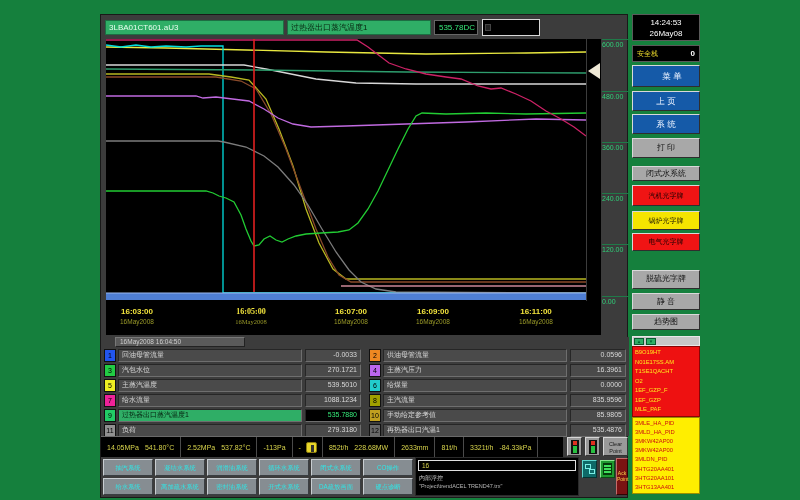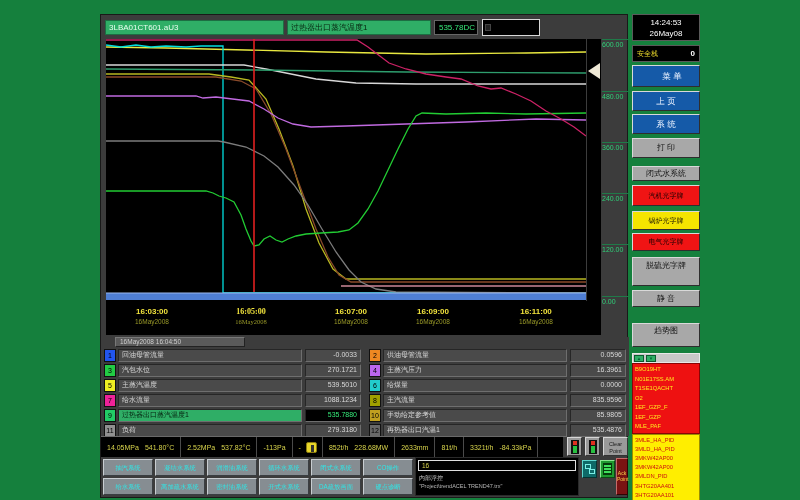--- a/index.html
+++ b/index.html
@@ -158,21 +158,21 @@
     </div>
     <div class="yaxis" id="yaxis">
         <div class="ylab" style="top: 0px;">600.00</div>
         <div class="ylab" style="top: 52px;">480.00</div>
         <div class="ylab" style="top: 103px;">360.00</div>
         <div class="ylab" style="top: 154px;">240.00</div>
         <div class="ylab" style="top: 205px;">120.00</div>
         <div class="ylab" style="top: 257px;">0.00</div>
       </div>
     <div class="xaxis" id="xaxis">
-        <div class="xtick" style="left: 46px;">
+        <div class="xtick" style="left: 31px;">
           <div class="t">16:03:00</div>
           <div class="d">16May2008</div>
         </div>
         <div class="xtick" style="left: 145px; font-family: Liberation Serif, serif;">
           <div class="t">16:05:00</div>
           <div class="d">16May2008</div>
         </div>
         <div class="xtick" style="left: 245px;">
           <div class="t">16:07:00</div>
           <div class="d">16May2008</div>
@@ -339,23 +339,23 @@
     </div>
     <div id="sb-buttons">
         <div class="sbtn blue" style="height: 22px; margin-top: 3px; line-height: 20px; padding-left: 12px;">菜 单</div>
         <div class="sbtn blue" style="height: 20px; margin-top: 4px; line-height: 18px;">上 页</div>
         <div class="sbtn blue" style="height: 20px; margin-top: 3px; line-height: 18px;">系 统</div>
         <div class="sbtn gray" style="height: 20px; margin-top: 4px; line-height: 18px; font-family: Liberation Serif, serif;">打 印</div>
         <div class="sbtn gray" style="height: 15px; margin-top: 8px; line-height: 13px;">闭式水系统</div>
         <div class="sbtn red" style="height: 21px; margin-top: 4px; line-height: 19px;">汽机光字牌</div>
         <div class="sbtn yellow" style="height: 19px; margin-top: 5px; line-height: 17px;">锅炉光字牌</div>
         <div class="sbtn red" style="height: 18px; margin-top: 3px; line-height: 16px;">电气光字牌</div>
-        <div class="sbtn gray" style="height: 29px; margin-top: 6px; line-height: 15px;">脱硫光字牌</div>
+        <div class="sbtn gray" style="height: 19px; margin-top: 19px; line-height: 15px;">脱硫光字牌</div>
         <div class="sbtn gray" style="height: 17px; margin-top: 4px; line-height: 15px;">静 音</div>
-        <div class="sbtn gray" style="height: 24px; margin-top: 16px; line-height: 14px;">趋势图</div>
+        <div class="sbtn gray" style="height: 16px; margin-top: 4px; line-height: 14px;">趋势图</div>
       </div>
     <div class="alarm-head">
       <div class="ah-btn">▲</div>
       <div class="ah-btn">▼</div>
     </div>
     <div class="alarm-red" id="alarm-red">
         <div class="al">B9O19HT</div>
         <div class="al">N01E17SS.AM</div>
         <div class="al">T1SE1QACHT</div>
         <div class="al">O2</div>

